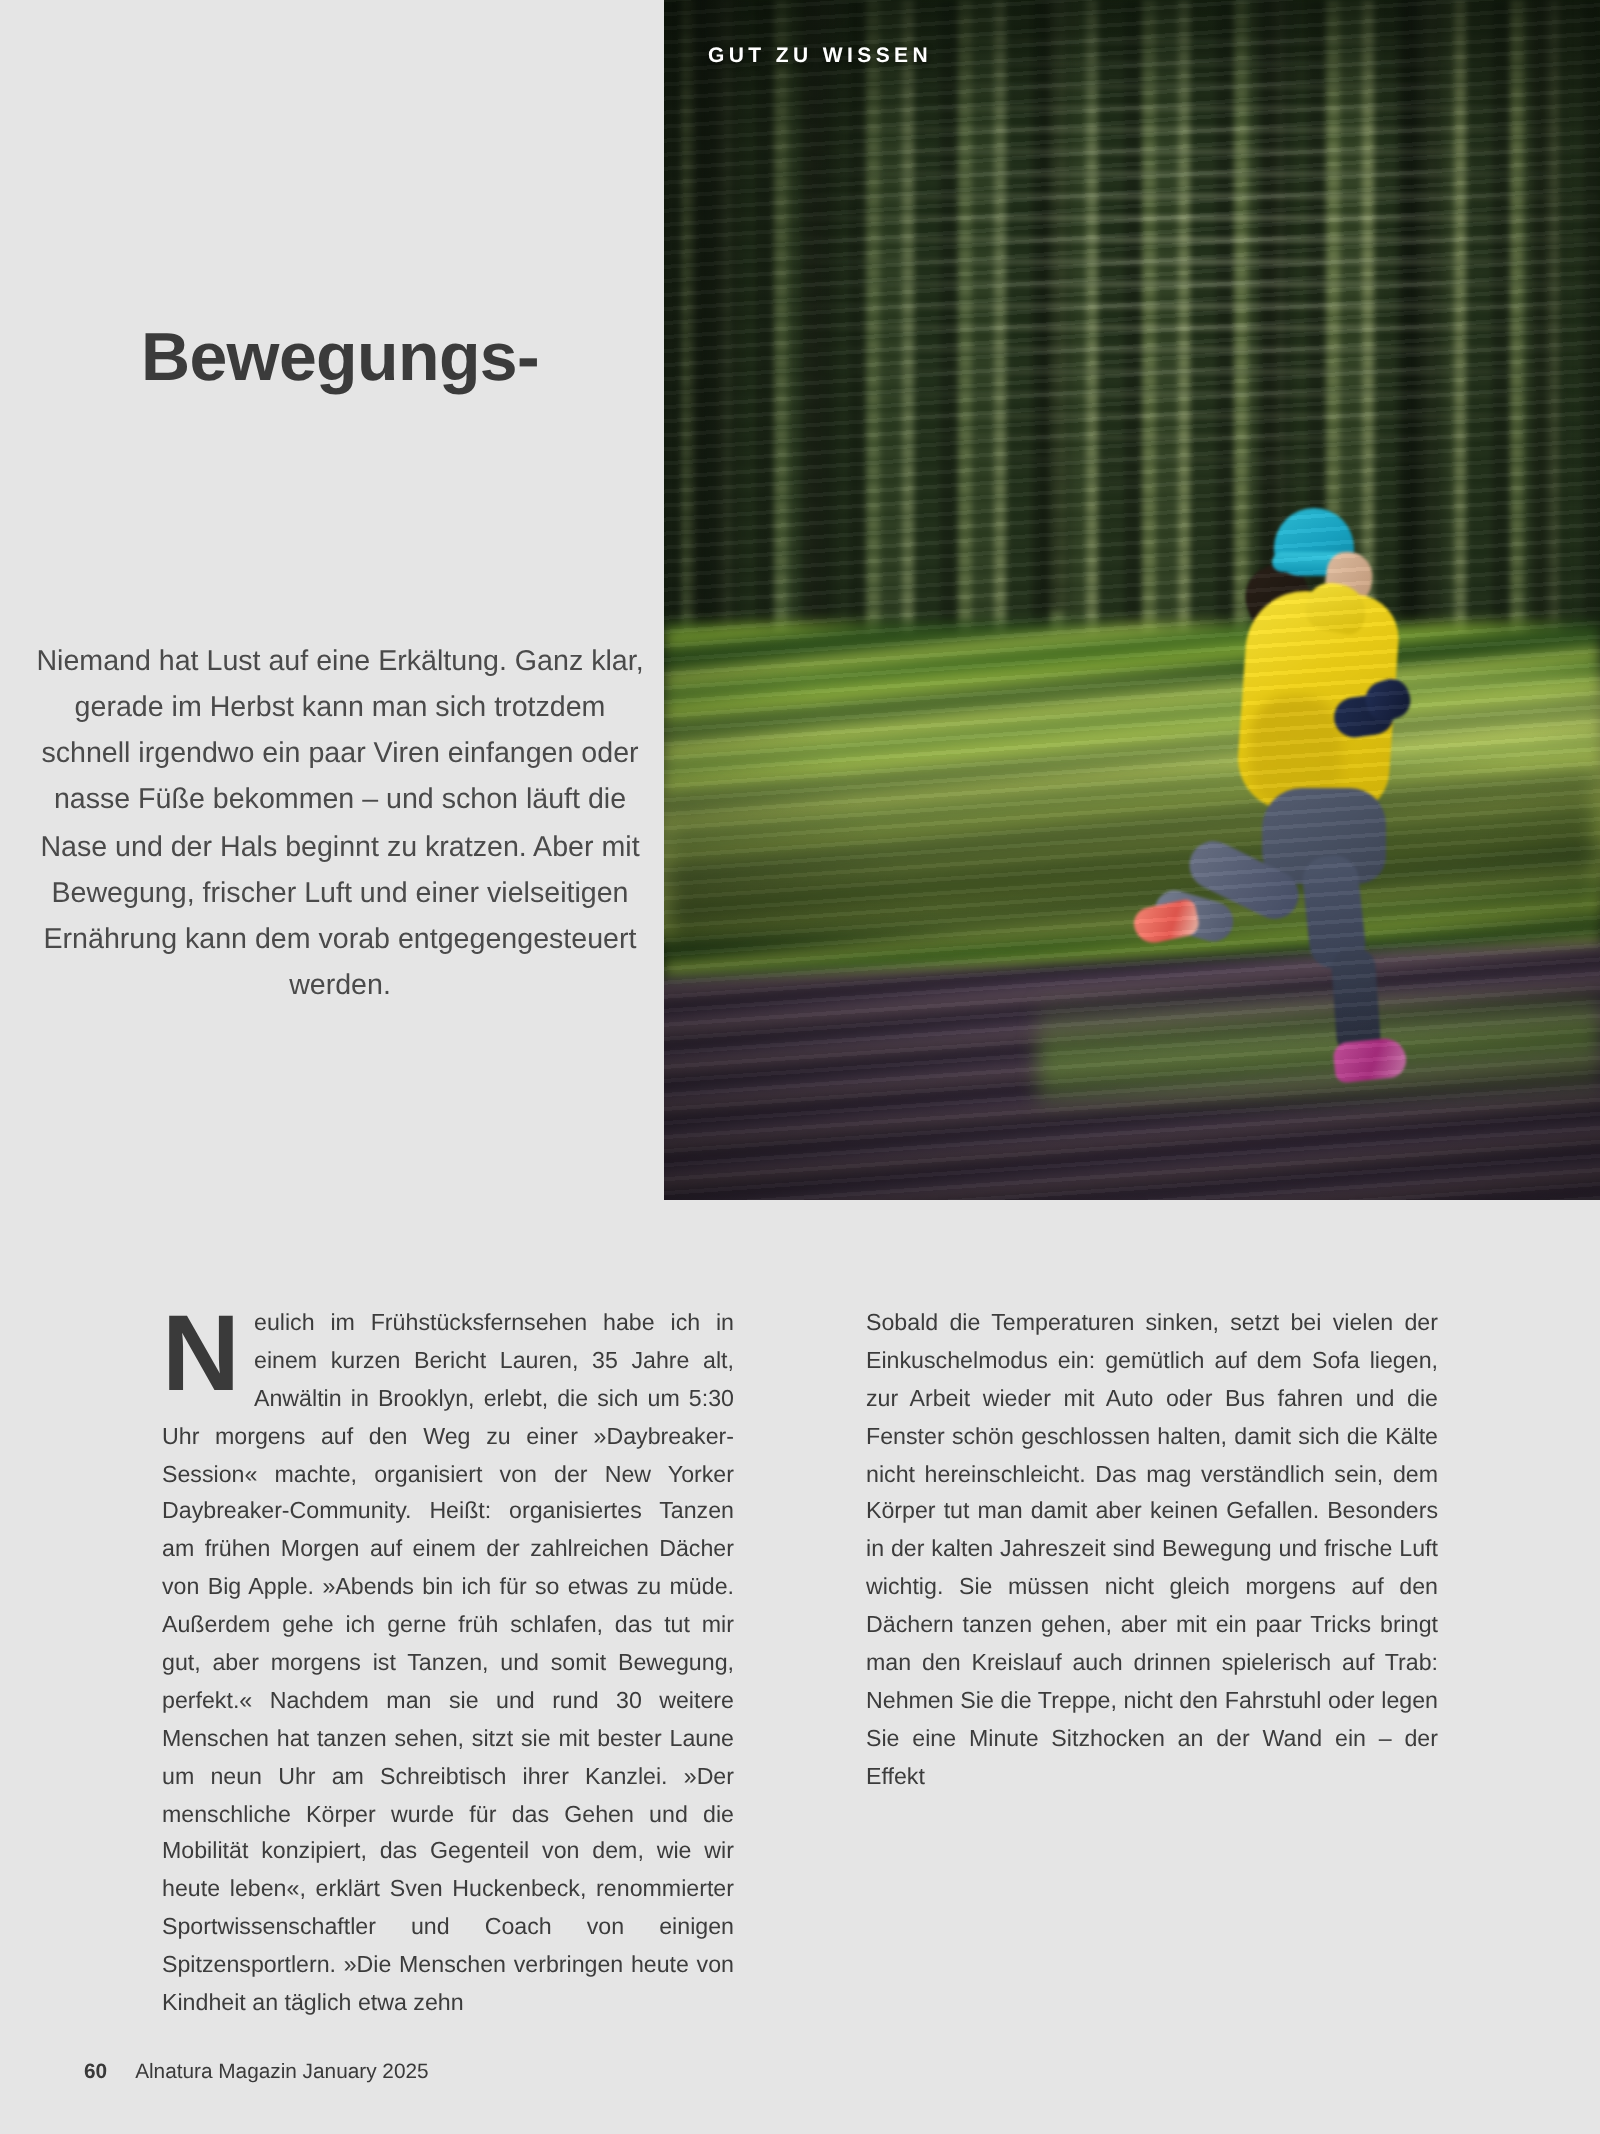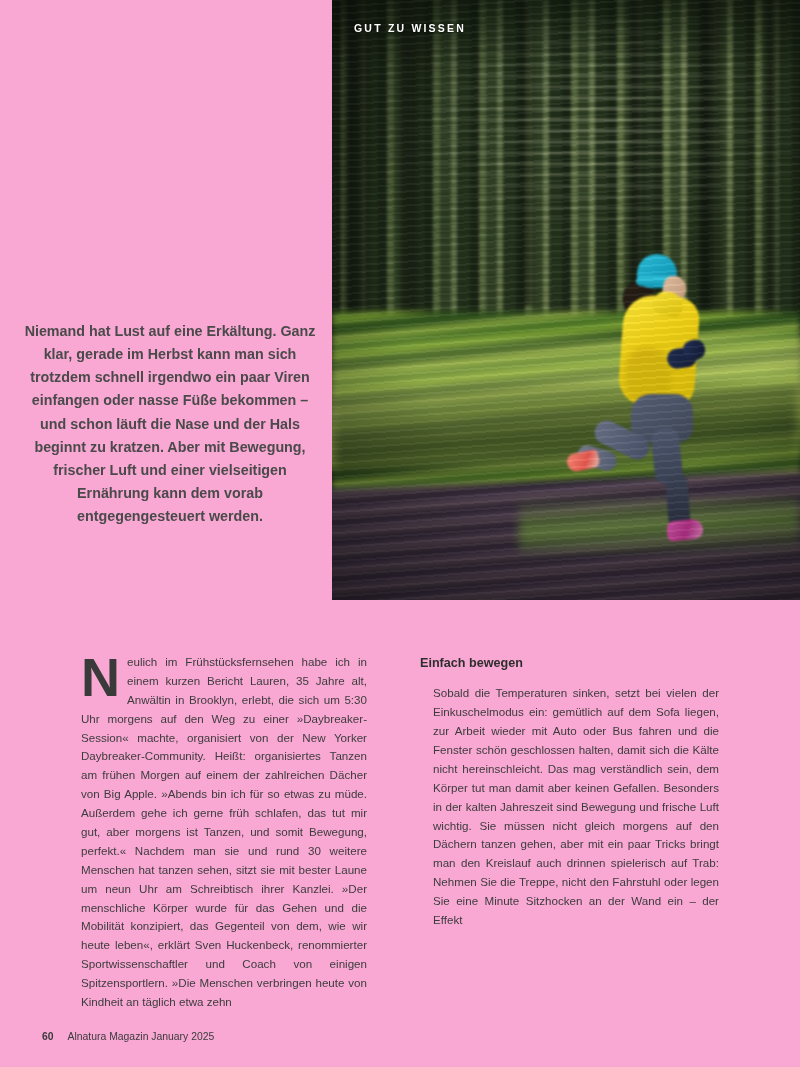--- a/index.html
+++ b/index.html
@@ -13,21 +13,21 @@
     position: relative;
     overflow: hidden;
     font-family: "Liberation Sans", sans-serif;
     color: #3a3a3a;
     -webkit-font-smoothing: antialiased;
   }
 
   .page {
     position: absolute;
     inset: 0;
-    background: #f9a8d4;
+    background: #e5e5e5;
   }
 
   
   .hero {
     position: absolute;
     left: 332px;
     top: 0;
     width: 468px;
     height: 600px;
     overflow: hidden;
@@ -307,21 +307,21 @@
   .headline .hl-line { display: block; }
 
   .standfirst {
     position: absolute;
     left: 18px;
     top: 320px;
     width: 304px;
     text-align: center;
     font-size: 14.3px;
     line-height: 1.62;
-    font-weight: bold;
+    font-weight: normal;
     color: #4a4a4a;
   }
 
   
   .columns {
     position: absolute;
     left: 68px;
     top: 640px;
     width: 664px;
     display: flex;
@@ -413,31 +413,31 @@
 
       <div class="motion-wash"></div>
       <div class="vignette"></div>
     </div>
 
     <div class="kicker">GUT ZU WISSEN</div>
   </div>
 
   <div class="headline-block">
     <h1 class="headline">
+      <span class="hl-line">Bewegungs-</span>
     </h1>
   </div>
 
   <div class="standfirst">Niemand hat Lust auf eine Erkältung. Ganz klar, gerade im Herbst kann man sich trotzdem schnell irgendwo ein paar Viren einfangen oder nasse Füße bekommen – und schon läuft die Nase und der Hals beginnt zu kratzen. Aber mit Bewegung, frischer Luft und einer vielseitigen Ernährung kann dem vorab entgegengesteuert werden.</div>
 
   <div class="columns">
     <div class="col">
       <p class="dropcap">Neulich im Frühstücksfernsehen habe ich in einem kurzen Bericht Lauren, 35 Jahre alt, Anwältin in Brooklyn, erlebt, die sich um 5:30 Uhr morgens auf den Weg zu einer »Daybreaker-Session« machte, organisiert von der New Yorker Daybreaker-Community. Heißt: organisiertes Tanzen am frühen Morgen auf einem der zahlreichen Dächer von Big Apple. »Abends bin ich für so etwas zu müde. Außerdem gehe ich gerne früh schlafen, das tut mir gut, aber morgens ist Tanzen, und somit Bewegung, perfekt.« Nachdem man sie und rund 30 weitere Menschen hat tanzen sehen, sitzt sie mit bester Laune um neun Uhr am Schreibtisch ihrer Kanzlei. »Der menschliche Körper wurde für das Gehen und die Mobilität konzipiert, das Gegenteil von dem, wie wir heute leben«, erklärt Sven Huckenbeck, renommierter Sportwissenschaftler und Coach von einigen Spitzensportlern. »Die Menschen verbringen heute von Kindheit an täglich etwa zehn</p>
     </div>
     <div class="col">
-      <h2 class="subhead">Einfach bewegen</h2>
       <p>Sobald die Temperaturen sinken, setzt bei vielen der Einkuschelmodus ein: gemütlich auf dem Sofa liegen, zur Arbeit wieder mit Auto oder Bus fahren und die Fenster schön geschlossen halten, damit sich die Kälte nicht hereinschleicht. Das mag verständlich sein, dem Körper tut man damit aber keinen Gefallen. Besonders in der kalten Jahreszeit sind Bewegung und frische Luft wichtig. Sie müssen nicht gleich morgens auf den Dächern tanzen gehen, aber mit ein paar Tricks bringt man den Kreislauf auch drinnen spielerisch auf Trab: Nehmen Sie die Treppe, nicht den Fahrstuhl oder legen Sie eine Minute Sitzhocken an der Wand ein – der Effekt</p>
     </div>
   </div>
 
   <div class="footer">
     <span class="folio">60</span>
     <span>Alnatura Magazin January 2025</span>
   </div>
 
 </div>

